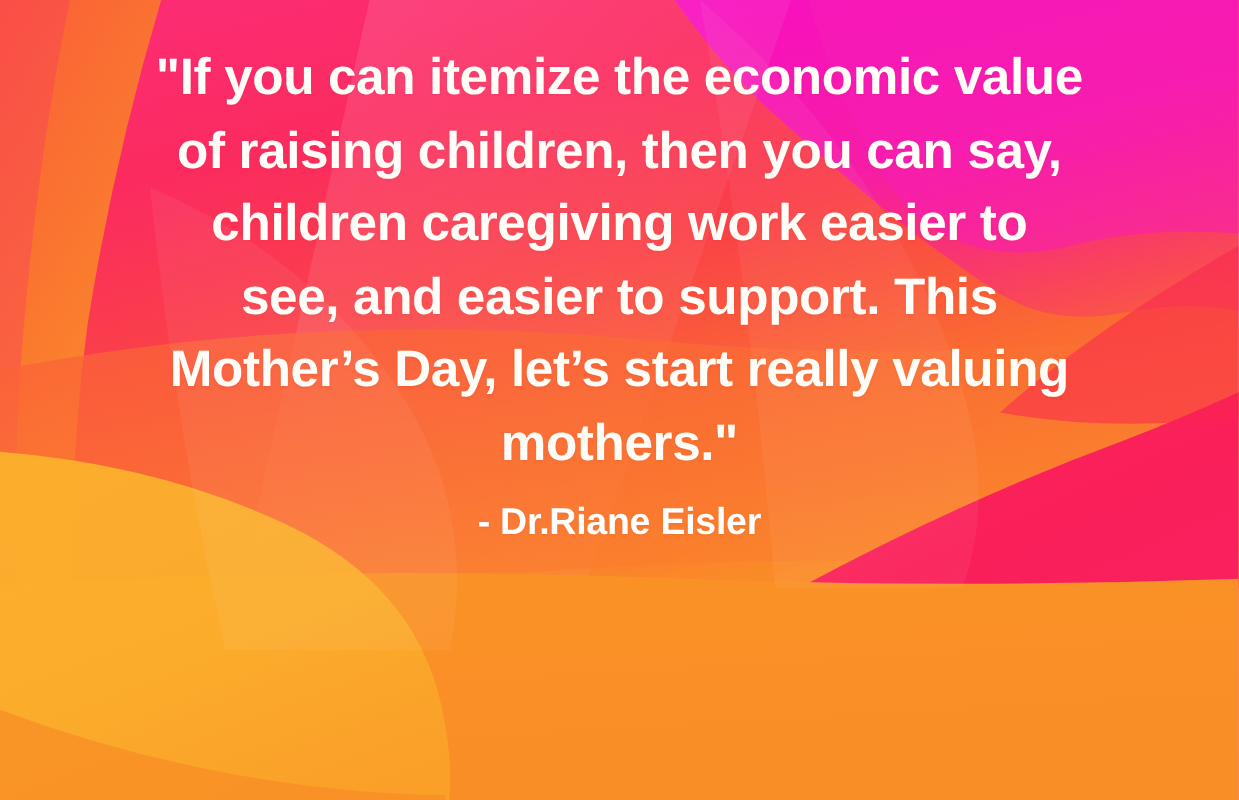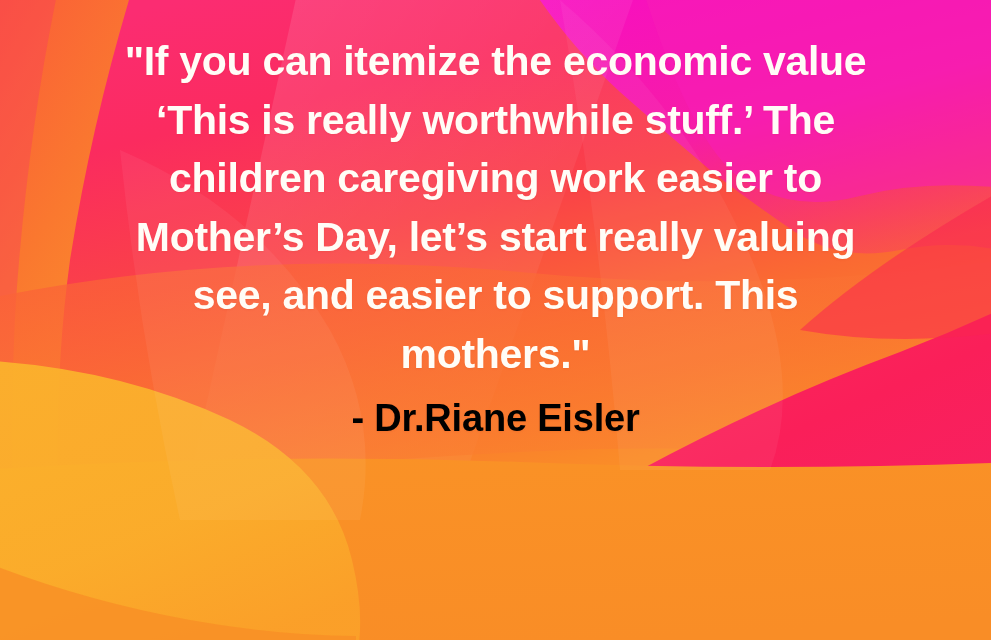--- a/index.html
+++ b/index.html
@@ -52,24 +52,24 @@
     font-weight: bold;
     font-size: 41px;
     line-height: 58.5px;
     letter-spacing: -0.3px;
     white-space: nowrap;
     text-shadow: 0 1px 2px rgba(190, 60, 20, 0.12);
   }
 
   #attribution-line {
     display: block;
-    color: #000000;
+    color: #ffffff;
     font-family: "Liberation Sans", sans-serif;
     font-weight: bold;
-    font-size: 38px;
+    font-size: 30px;
     line-height: 56px;
     letter-spacing: -0.2px;
     white-space: nowrap;
     margin-top: 7px;
     text-shadow: 0 1px 2px rgba(190, 60, 20, 0.12);
   }
 </style>
 </head>
 <body>
 
@@ -155,21 +155,21 @@
 
     <path d="M -20 560 Q 80 600 190 620 Q 280 636 356 636 L 356 660 L -20 660 Z" fill="#F98E26" opacity="0.8"></path>
 
     <path d="M 120 150 Q 260 210 330 330 Q 380 420 360 520 L 180 520 Q 140 340 120 150 Z" fill="#FFFFFF" opacity="0.055"></path>
 
     <path d="M 560 0 Q 700 120 760 280 Q 800 390 770 470 L 620 470 Q 600 230 560 0 Z" fill="#FFFFFF" opacity="0.05"></path>
   </svg>
 
   <div id="quote-text-block">
     <span class="quote-line">"If you can itemize the economic value</span>
-    <span class="quote-line">‘This is really worthwhile stuff.’ The</span>
+    <span class="quote-line">of raising children, then you can say,</span>
     <span class="quote-line">children caregiving work easier to</span>
+    <span class="quote-line">see, and easier to support. This</span>
     <span class="quote-line">Mother’s Day, let’s start really valuing</span>
-    <span class="quote-line">see, and easier to support. This</span>
     <span class="quote-line">mothers."</span>
     <span id="attribution-line">- Dr.Riane Eisler</span>
   </div>
 
 </div>
 
 </body></html>

